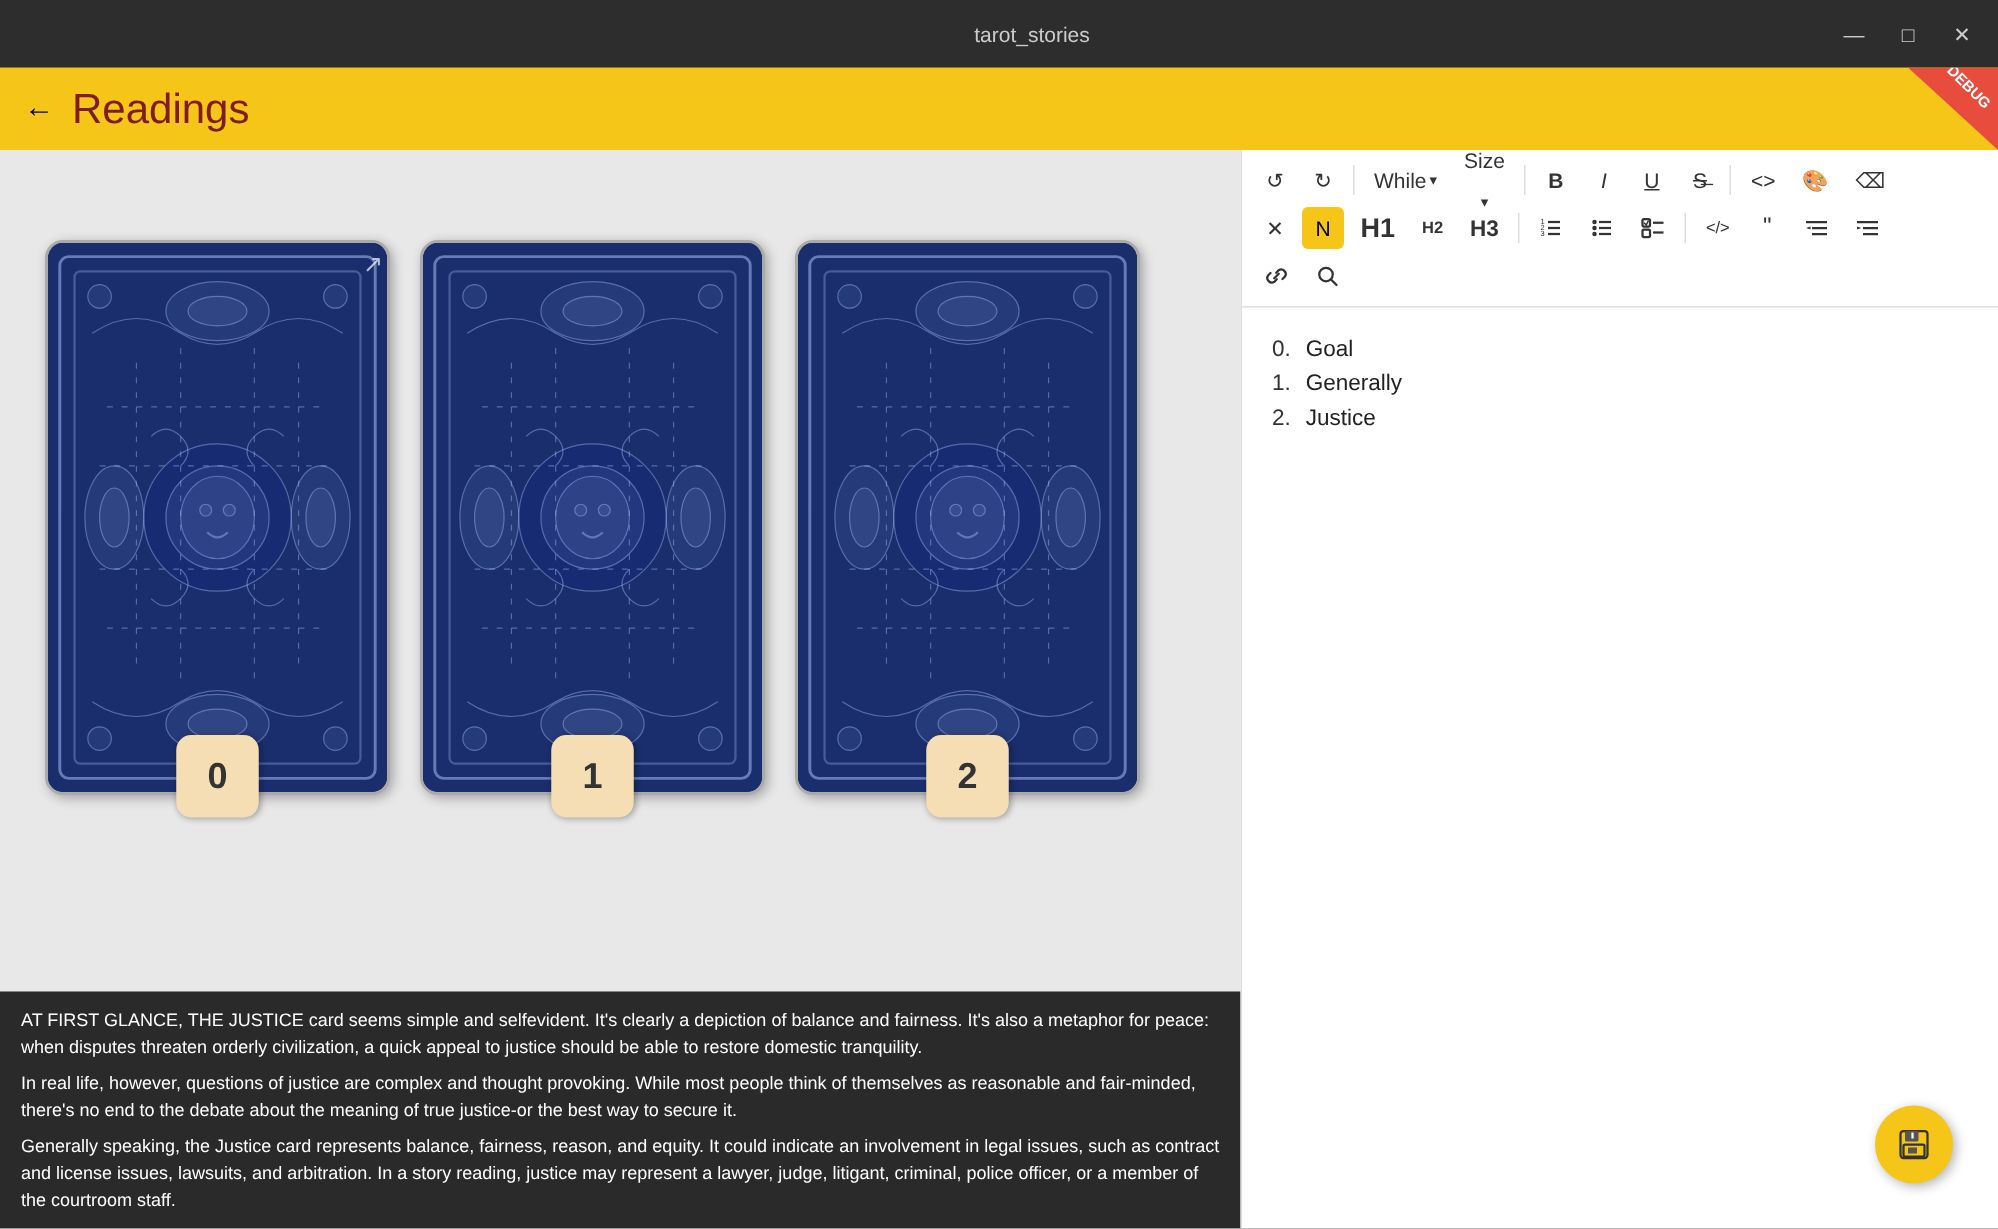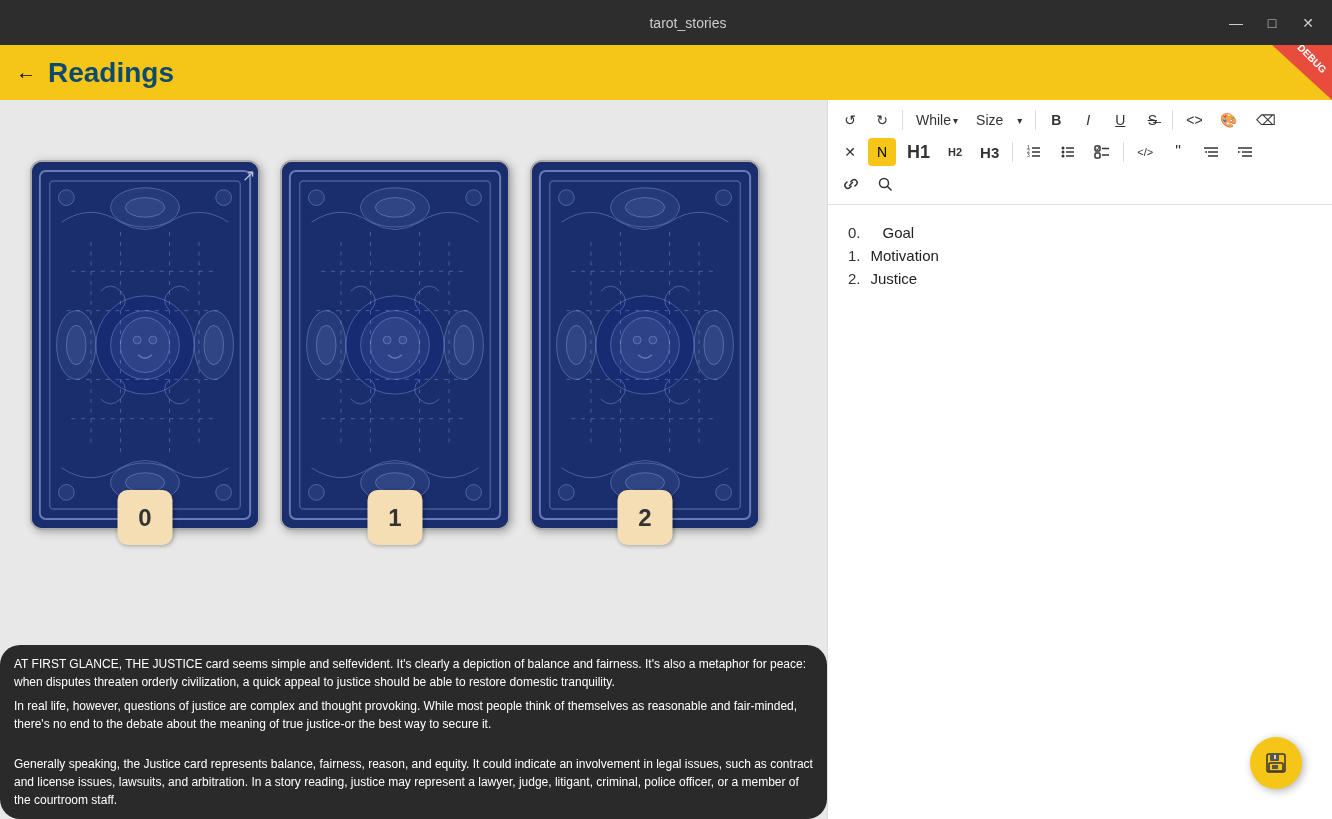--- a/index.html
+++ b/index.html
@@ -61,22 +61,22 @@
       background: none;
       border: none;
       cursor: pointer;
       font-size: 20px;
       color: #000;
       display: flex;
       align-items: center;
     }
     .header-title {
       font-size: 28px;
-      font-weight: 700;
-      color: #0c4a6e;
+      font-weight: 400;
+      color: #7f1d1d;
     }
     .debug-badge {
       position: absolute;
       top: 0;
       right: 0;
       background: #e74c3c;
       color: white;
       font-size: 11px;
       font-weight: bold;
       padding: 4px 8px;
@@ -116,21 +116,20 @@
       position: absolute;
       bottom: 0;
       left: 0;
       right: 0;
       background: rgba(0,0,0,0.82);
       color: white;
       padding: 10px 14px;
       font-size: 12px;
       line-height: 1.5;
       z-index: 10;
-      border-radius: 20px;
     }
 
     
     .cards-container {
       display: flex;
       gap: 20px;
       padding: 30px 30px;
       position: absolute;
       top: 30px;
     }
@@ -491,41 +490,41 @@
           </div>
         </div>
         <div class="card-number-badge">
           <span>2</span>
         </div>
       </div>
     </div>
 
     <div class="info-panel">
       <p style="margin-bottom:6px;">AT FIRST GLANCE, THE JUSTICE card seems simple and selfevident. It's clearly a depiction of balance and fairness. It's also a metaphor for peace: when disputes threaten orderly civilization, a quick appeal to justice should be able to restore domestic tranquility.</p>
-      <p style="margin-bottom:22px;">In real life, however, questions of justice are complex and thought provoking. While most people think of themselves as reasonable and fair-minded, there's no end to the debate about the meaning of true justice-or the best way to secure it.</p>
+      <p style="margin-bottom:6px;">In real life, however, questions of justice are complex and thought provoking. While most people think of themselves as reasonable and fair-minded, there's no end to the debate about the meaning of true justice-or the best way to secure it.</p>
       <p>Generally speaking, the Justice card represents balance, fairness, reason, and equity. It could indicate an involvement in legal issues, such as contract and license issues, lawsuits, and arbitration. In a story reading, justice may represent a lawyer, judge, litigant, criminal, police officer, or a member of the courtroom staff.</p>
     </div>
   </div>
 
   <div class="editor-panel">
 
     <div class="toolbar">
 
       <div class="toolbar-row">
         <button class="tb-btn">↺</button>
         <button class="tb-btn">↻</button>
 
         <div class="separator"></div>
 
         <button class="tb-btn" style="gap:2px;">
           <span>While</span>
           <span style="font-size:10px;">▾</span>
         </button>
 
-        <button class="tb-btn" style="gap:14px;">
+        <button class="tb-btn" style="gap:14px;flex-direction:column;">
           <span>Size</span>
           <span style="font-size:10px;">▾</span>
         </button>
 
         <div class="separator"></div>
 
         <button class="tb-btn tb-btn-bold">B</button>
         <button class="tb-btn tb-btn-italic">I</button>
         <button class="tb-btn tb-btn-underline">U</button>
         <button class="tb-btn tb-btn-strike">S̶</button>
@@ -611,25 +610,25 @@
             <line x1="10.5" y1="10.5" x2="14" y2="14" stroke="#333" stroke-width="1.5" stroke-linecap="round"></line>
           </svg>
         </button>
       </div>
     </div>
 
     <div class="editor-content">
       <ol class="editor-list" style="list-style:none;padding:0;">
         <li>
           <span class="num">0.</span>
-          <span style="margin-left:18px;">Goal</span>
+          <span style="margin-left:6px;">Goal</span>
         </li>
         <li>
           <span class="num">1.</span>
-          <span style="margin-left:6px;">Motivation</span>
+          <span style="margin-left:6px;">Generally</span>
         </li>
         <li>
           <span class="num">2.</span>
           <span style="margin-left:6px;">Justice</span>
         </li>
       </ol>
     </div>
   </div>
 </div>
 

